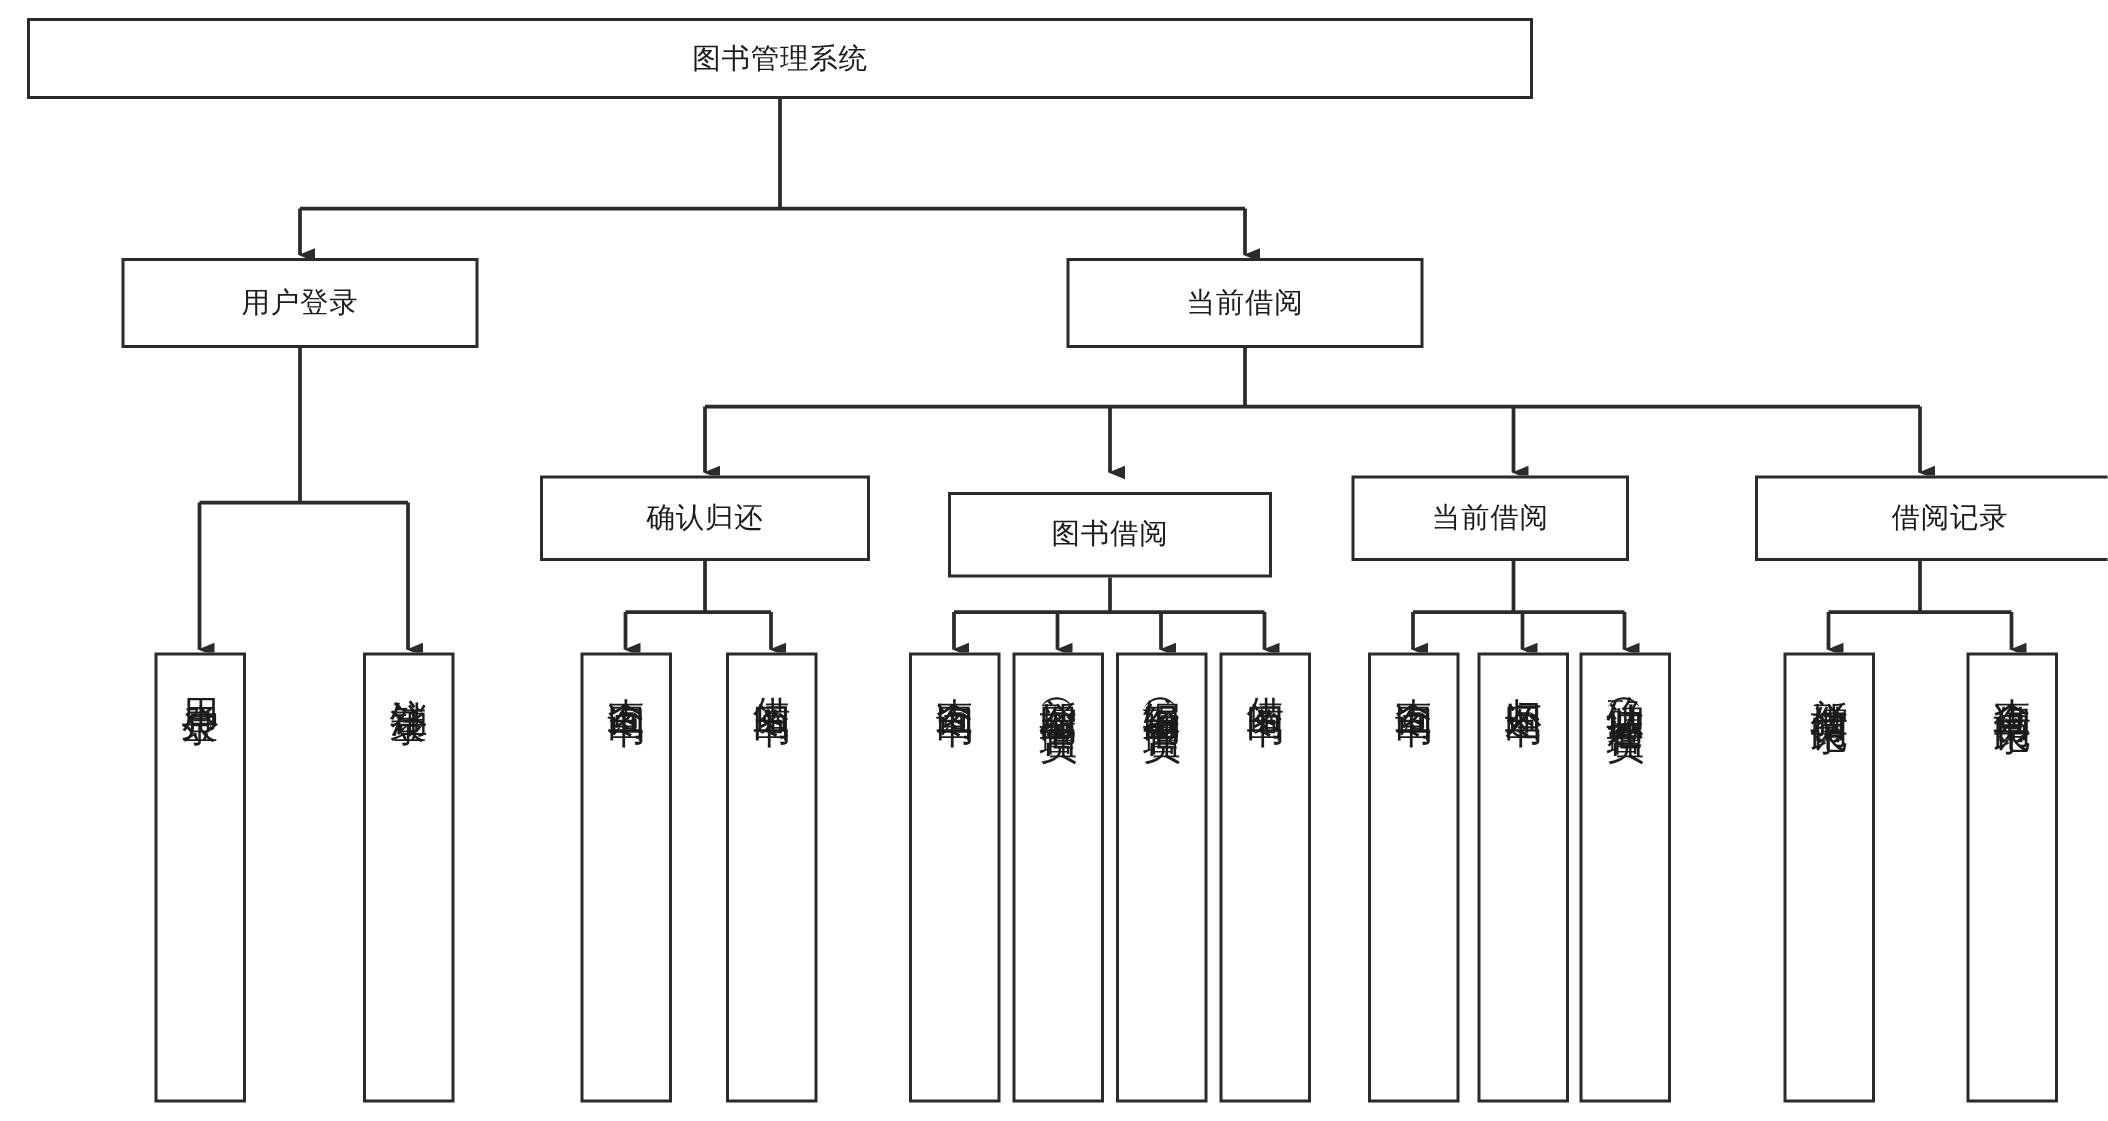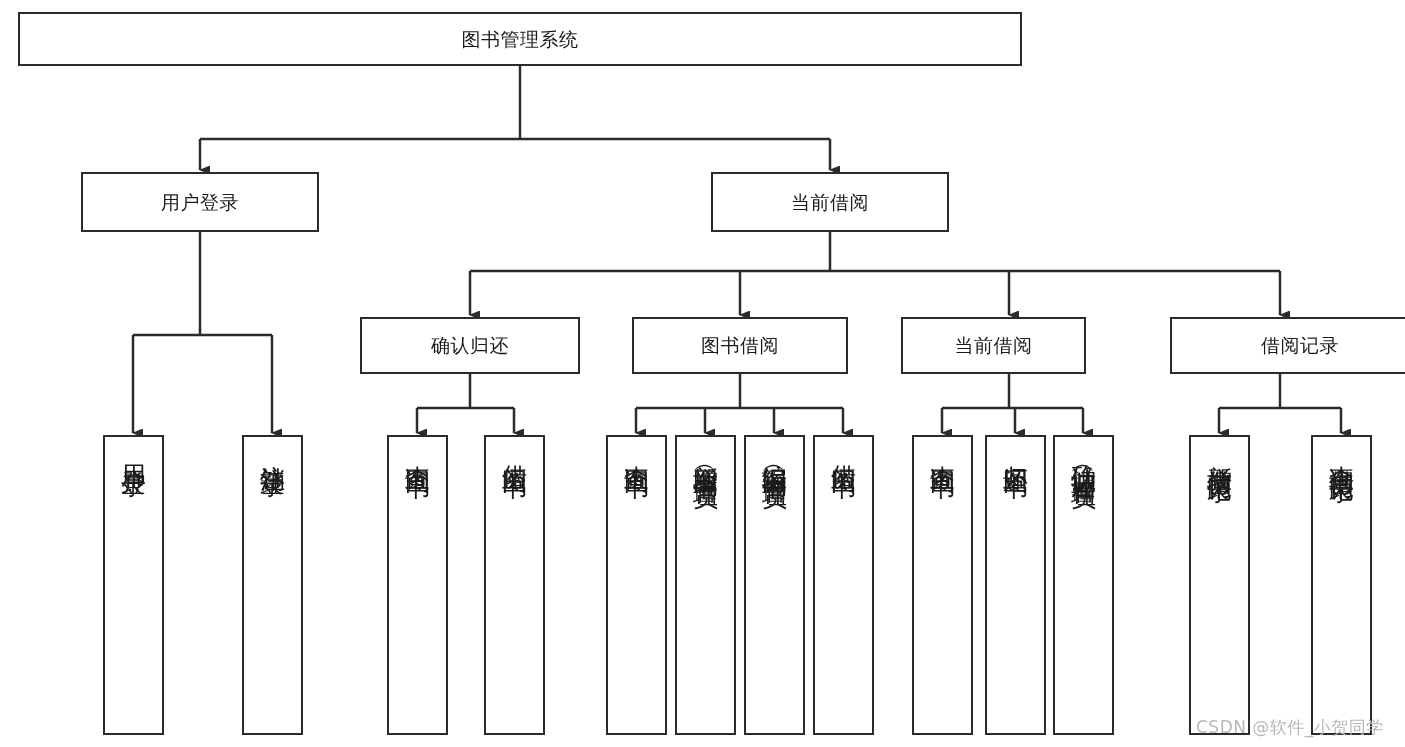--- a/index.html
+++ b/index.html
@@ -124,21 +124,21 @@
       </div>
       <div class="node-box node-h" style="left: 81px; top: 172px; width: 238px; height: 60px;">
         <span class="node-label">用户登录</span>
       </div>
       <div class="node-box node-h" style="left: 711px; top: 172px; width: 238px; height: 60px;">
         <span class="node-label">当前借阅</span>
       </div>
       <div class="node-box node-h" style="left: 360px; top: 317px; width: 220px; height: 57px;">
         <span class="node-label">确认归还</span>
       </div>
-      <div class="node-box node-h" style="left: 632px; top: 317px; width: 216px; height: 57px;">
+      <div class="node-box node-h" style="left: 632px; top: 328px; width: 216px; height: 57px;">
         <span class="node-label">图书借阅</span>
       </div>
       <div class="node-box node-h" style="left: 901px; top: 317px; width: 185px; height: 57px;">
         <span class="node-label">当前借阅</span>
       </div>
       <div class="node-box node-h" style="left: 1170px; top: 317px; width: 260px; height: 57px;">
         <span class="node-label">借阅记录</span>
       </div>
       <div class="node-box node-v" style="left: 103px; top: 435px; width: 61px; height: 300px;">
         <span class="node-label">用户登录</span>
@@ -174,15 +174,14 @@
         <span class="node-label">确认归还（管理员）</span>
       </div>
       <div class="node-box node-v" style="left: 1189px; top: 435px; width: 61px; height: 300px;">
         <span class="node-label">新增借阅记录</span>
       </div>
       <div class="node-box node-v" style="left: 1311px; top: 435px; width: 61px; height: 300px;">
         <span class="node-label">查询借阅记录</span>
       </div>
     </div>
 
-  <div class="watermark" id="watermark" style="left: 1196px; top: 716px;">CSDN @软件_小贺同学</div>
 
 </div>
 
 </body></html>

